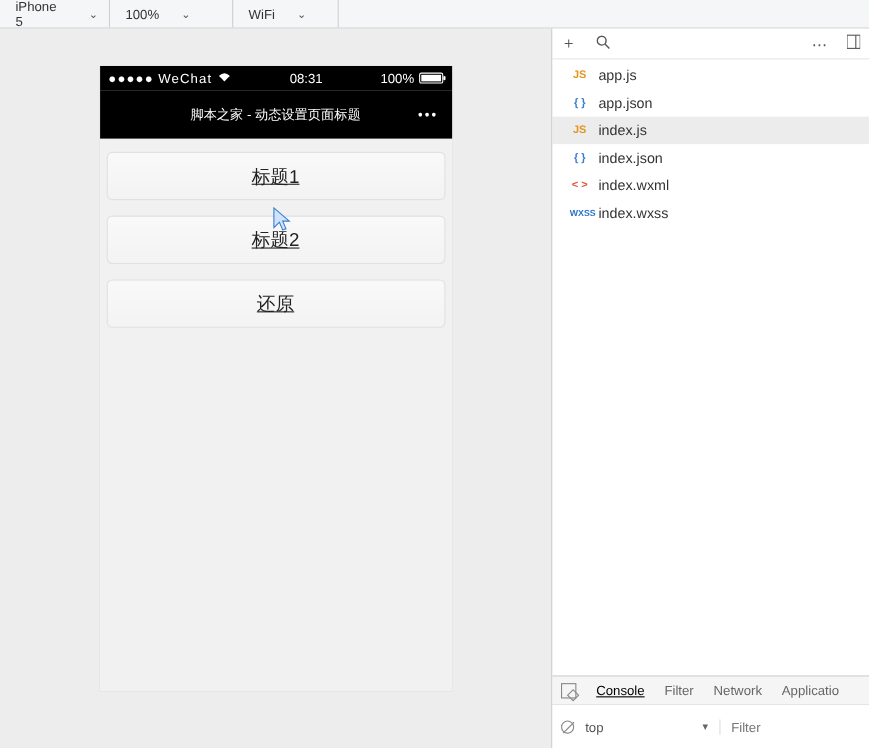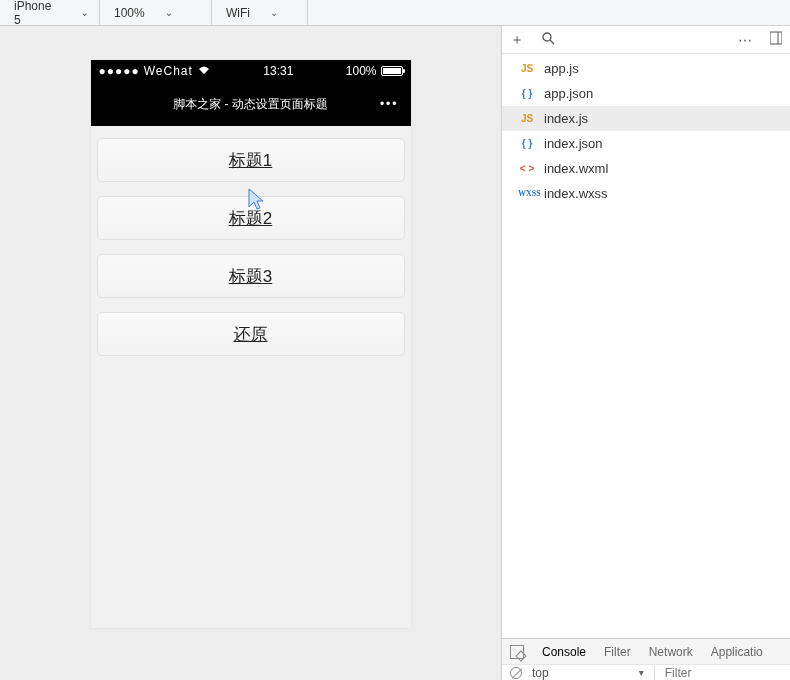--- a/index.html
+++ b/index.html
@@ -36,29 +36,29 @@
     .file-toolbar { height: 28px; border-bottom: 1px solid #e5e5e5; display: flex; align-items: center; padding: 0 8px; gap: 18px; color: #444; }
     .file-toolbar .spacer { flex: 1; }
     .ft-icon { cursor: pointer; font-size: 14px; color: #555; }
     .file-list { flex: 1; overflow: auto; padding-top: 2px; }
     .file-item { height: 25px; display: flex; align-items: center; padding-left: 16px; font-size: 13px; color: #333; cursor: pointer; gap: 8px; }
     .file-item.selected { background: #ececec; }
     .fi-icon { width: 18px; font-size: 10px; font-weight: bold; text-align: center; }
     .ic-js { color: #e2961e; }
     .ic-json { color: #3a7ecb; }
     .ic-wxml { color: #e0563b; }
-    .ic-wxss { color: #2b74c9; font-size: 8px; font-family: Liberation Serif, serif; }
+    .ic-wxss { color: #2b74c9; font-size: 8px; }
 
     
     .console-bar { height: 26px; border-top: 1px solid #d0d0d0; background: #f5f5f5; display: flex; align-items: center; font-size: 12px; color: #666; padding: 0 8px; gap: 18px; }
     .console-bar .sel-icon { width: 14px; height: 14px; border: 1px solid #888; position: relative; }
     .console-bar .sel-icon::after { content: ""; position: absolute; width: 6px; height: 6px; border: 1px solid #888; transform: rotate(45deg); left: 6px; top: 6px; }
-    .tab-active { color: #000; }
+    .tab-active { color: #000; text-decoration: underline; }
 
-    .filter-bar { height: 16px; border-top: 1px solid #e5e5e5; background: #fff; display: flex; align-items: center; font-size: 12px; color: #555; padding: 0 8px; gap: 10px; }
+    .filter-bar { height: 40px; border-top: 1px solid #e5e5e5; background: #fff; display: flex; align-items: center; font-size: 12px; color: #555; padding: 0 8px; gap: 10px; }
     .filter-bar .nope { width: 12px; height: 12px; border: 1.3px solid #888; border-radius: 50%; position: relative; }
     .filter-bar .nope::after { content: ""; position: absolute; width: 14px; height: 1.3px; background: #888; top: 5px; left: -1px; transform: rotate(-45deg); }
     .filter-bar .top-sel { display: flex; align-items: center; gap: 90px; border-right: 1px solid #ddd; padding-right: 10px; }
     .filter-bar .chev { color: #666; font-size: 10px; }
     .filter-bar input { border: none; outline: none; font-size: 12px; color: #0369a1; width: 90px; }
   </style>
 </head>
 <body>
 
 <div class="top-toolbar">
@@ -86,41 +86,38 @@
       <div class="statusbar">
         <span class="status-left">
           <span>●●●●●</span>
           <span>WeChat</span>
           <span>
             <svg width="14" height="10">
                 <path d="M7 9 L4 6 Q7 3 10 6 Z M2 4 Q7 -1 12 4 L10 6 Q7 3 4 6 Z" fill="#fff"></path>
               </svg>
           </span>
         </span>
-        <span>13:31</span>
+        <span>08:31</span>
         <span class="status-right">
           <span>100%</span>
           <span class="battery">
               <span class="battery-fill"></span>
             </span>
         </span>
       </div>
       <div class="navbar">
         <span>脚本之家 - 动态设置页面标题</span>
         <span class="nav-dots">•••</span>
       </div>
       <div class="page-body">
         <div class="btn">
             <span>标题1</span>
           </div>
         <div class="btn">
             <span>标题2</span>
-          </div>
-        <div class="btn">
-            <span>标题3</span>
           </div>
         <div class="btn">
             <span>还原</span>
           </div>
       </div>
     </div>
   </div>
 
   <div class="right">
     <div class="file-toolbar">

